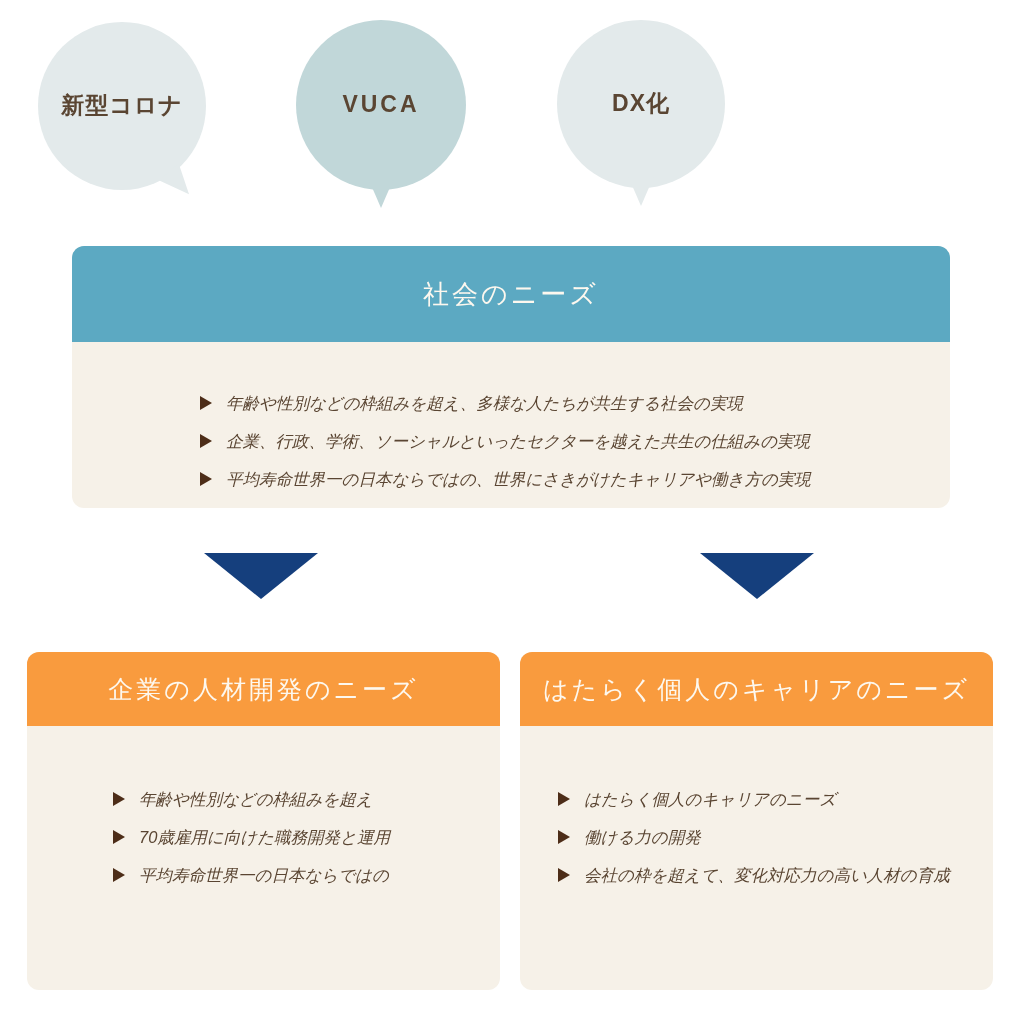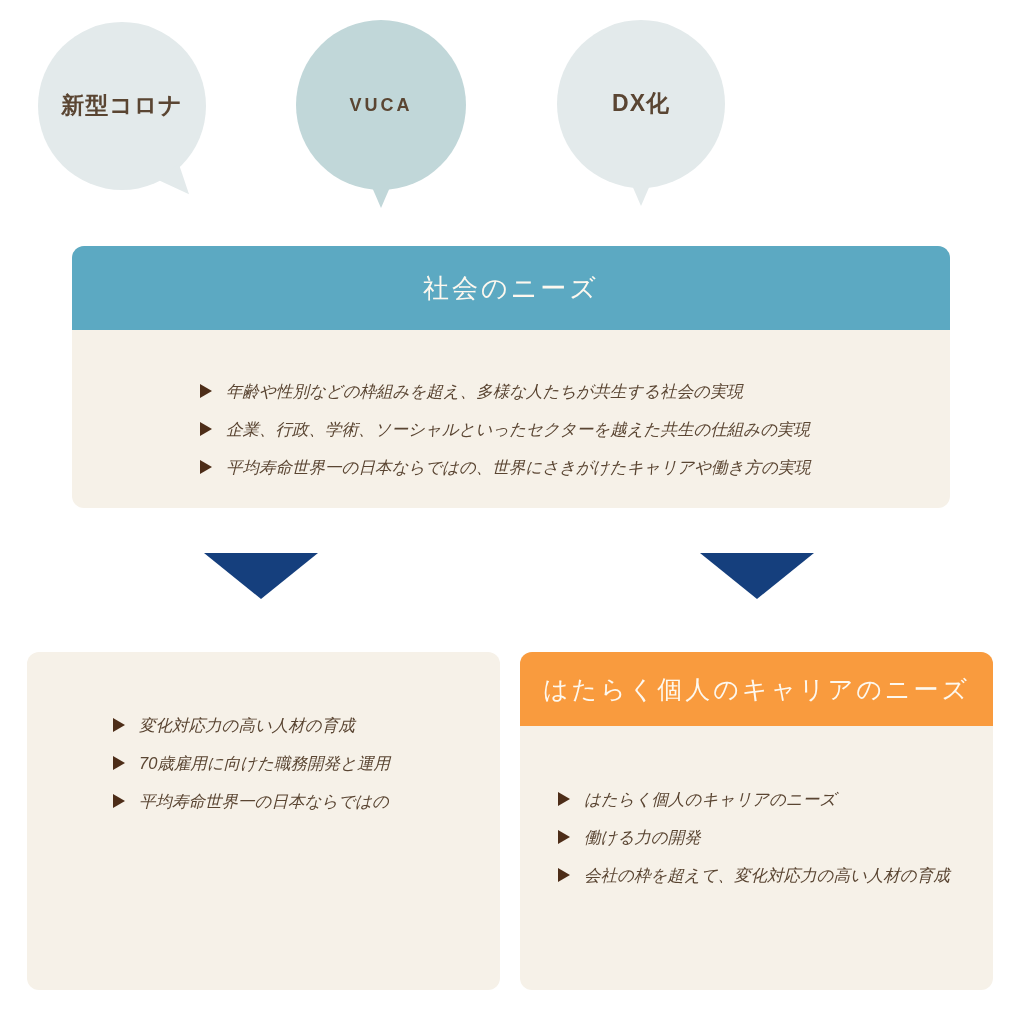--- a/index.html
+++ b/index.html
@@ -54,21 +54,21 @@
     background:var(--c-cream,#f6f1e8);
   }
   .panel-header{
     display:flex;align-items:center;justify-content:center;
   }
   .panel-header h2{
     color:var(--c-title-white,#fdf8ef);
     font-weight:500;letter-spacing:3px;
   }
   .panel.society{left:72px;top:246px;width:878px;height:262px;}
-  .panel.society .panel-header{height:84px;background:var(--c-teal,#5ca9c2);}
+  .panel.society .panel-header{height:96px;background:var(--c-teal,#5ca9c2);}
   .panel.society .panel-header h2{font-size:26px;}
 
   .panel.bottom{top:652px;width:473px;height:338px;}
   .panel.company{left:27px;}
   .panel.individual{left:520px;}
   .panel.bottom .panel-header{height:74px;background:var(--c-orange,#f99b3e);}
   .panel.bottom .panel-header h2{font-size:25px;}
 
   
   .bullet-list{list-style:none;color:var(--c-text-brown,#5a4532);font-style:italic;}
@@ -100,21 +100,21 @@
 <body>
 
 <div class="canvas">
 
   <div class="bubble light tail-right" style="left:38px;top:22px;width:168px;height:168px">
     <span class="bubble-label">新型コロナ</span>
     <span class="bubble-tail"></span>
   </div>
 
   <div class="bubble dark tail-center" style="left:296px;top:20px;width:170px;height:170px">
-    <span class="bubble-label" style="letter-spacing:3px;font-size:18px">VUCA</span>
+    <span class="bubble-label" style="letter-spacing:3px;font-size:23px">VUCA</span>
     <span class="bubble-tail"></span>
   </div>
 
   <div class="bubble light tail-center" style="left:557px;top:20px;width:168px;height:168px">
     <span class="bubble-label">DX化</span>
     <span class="bubble-tail"></span>
   </div>
 
 
   <section class="panel society">
@@ -134,24 +134,27 @@
         <span class="tri-marker"></span>
         <span>平均寿命世界一の日本ならではの、世界にさきがけたキャリアや働き方の実現</span>
       </li>
     </ul>
   </section>
 
   <div class="down-arrow a-left"></div>
   <div class="down-arrow a-right"></div>
 
   <section class="panel bottom company">
+    <header class="panel-header">
+      <h2>企業の人材開発のニーズ</h2>
+    </header>
     <ul class="bullet-list company-list">
       <li>
         <span class="tri-marker"></span>
-        <span>変化対応力の高い人材の育成</span>
+        <span>年齢や性別などの枠組みを超え</span>
       </li>
       <li>
         <span class="tri-marker"></span>
         <span>70歳雇用に向けた職務開発と運用</span>
       </li>
       <li>
         <span class="tri-marker"></span>
         <span>平均寿命世界一の日本ならではの</span>
       </li>
     </ul>

